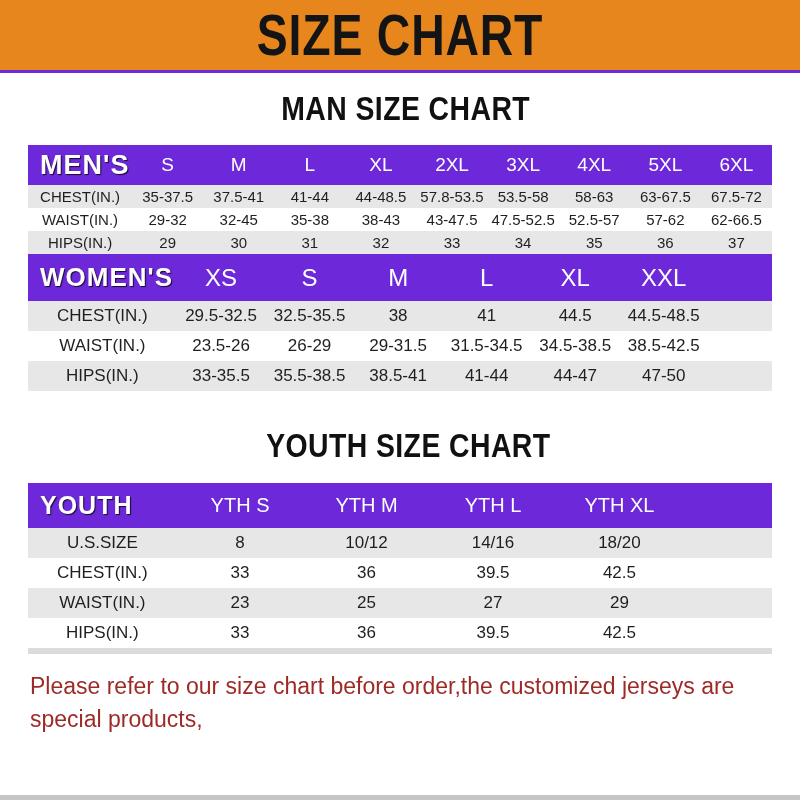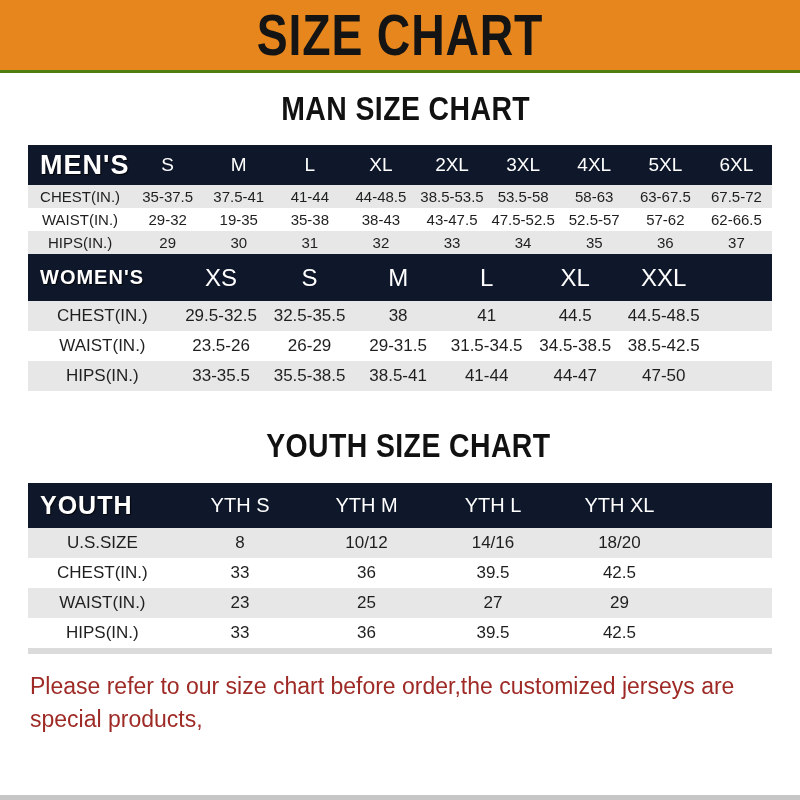--- a/index.html
+++ b/index.html
@@ -14,21 +14,21 @@
   .page {
     position: relative;
     width: 800px;
     height: 800px;
     background: #ffffff;
   }
   
   .banner {
     height: 70px;
     background: #E8861E;
-    border-bottom: 3px solid #4d7c0f;
+    border-bottom: 3px solid #6d28d9;
     display: flex;
     align-items: center;
     justify-content: center;
   }
   .banner-title {
     display: inline-block;
     transform: scaleX(0.80);
     transform-origin: center;
     font-size: 58px;
     font-weight: 800;
@@ -63,38 +63,38 @@
     table-layout: fixed;
   }
   .size-table th, .size-table td {
     padding: 0;
     text-align: center;
     vertical-align: middle;
     overflow: hidden;
     white-space: nowrap;
   }
   .size-table thead tr {
-    background: #0f172a;
+    background: #6d28d9;
   }
   .size-table thead th {
     color: #FFFFFF;
     font-weight: 400;
   }
   .size-table thead th.corner {
     text-align: left;
     padding-left: 12px;
     font-weight: 800;
     letter-spacing: 1px;
     text-shadow: 1px 1px 1px rgba(0,0,0,0.8);
   }
   .table-men thead tr   { height: 40px; }
   .table-women thead tr { height: 47px; }
   .table-youth thead tr { height: 45px; }
   .table-men thead th.corner   { font-size: 27px; }
-  .table-women thead th.corner { font-size: 20px; }
+  .table-women thead th.corner { font-size: 26px; }
   .table-youth thead th.corner { font-size: 25px; }
   .table-men thead th   { font-size: 19px; }
   .table-women thead th { font-size: 24px; }
   .table-youth thead th { font-size: 20px; }
   .size-table tbody tr.alt { background: #E7E7E7; }
   .size-table tbody tr     { background: #FFFFFF; }
   .size-table tbody td {
     color: #1f1f1f;
   }
   .table-men tbody tr   { height: 23px; }
@@ -166,30 +166,30 @@
             <th>6XL</th>
           </tr>
         </thead>
         <tbody>
           <tr class="alt">
             <td class="row-label">CHEST(IN.)</td>
             <td>35-37.5</td>
             <td>37.5-41</td>
             <td>41-44</td>
             <td>44-48.5</td>
-            <td>38.5-53.5</td>
+            <td>57.8-53.5</td>
             <td>53.5-58</td>
             <td>58-63</td>
             <td>63-67.5</td>
             <td>67.5-72</td>
           </tr>
           <tr>
             <td class="row-label">WAIST(IN.)</td>
             <td>29-32</td>
-            <td>19-35</td>
+            <td>32-45</td>
             <td>35-38</td>
             <td>38-43</td>
             <td>43-47.5</td>
             <td>47.5-52.5</td>
             <td>52.5-57</td>
             <td>57-62</td>
             <td>62-66.5</td>
           </tr>
           <tr class="alt">
             <td class="row-label">HIPS(IN.)</td>

